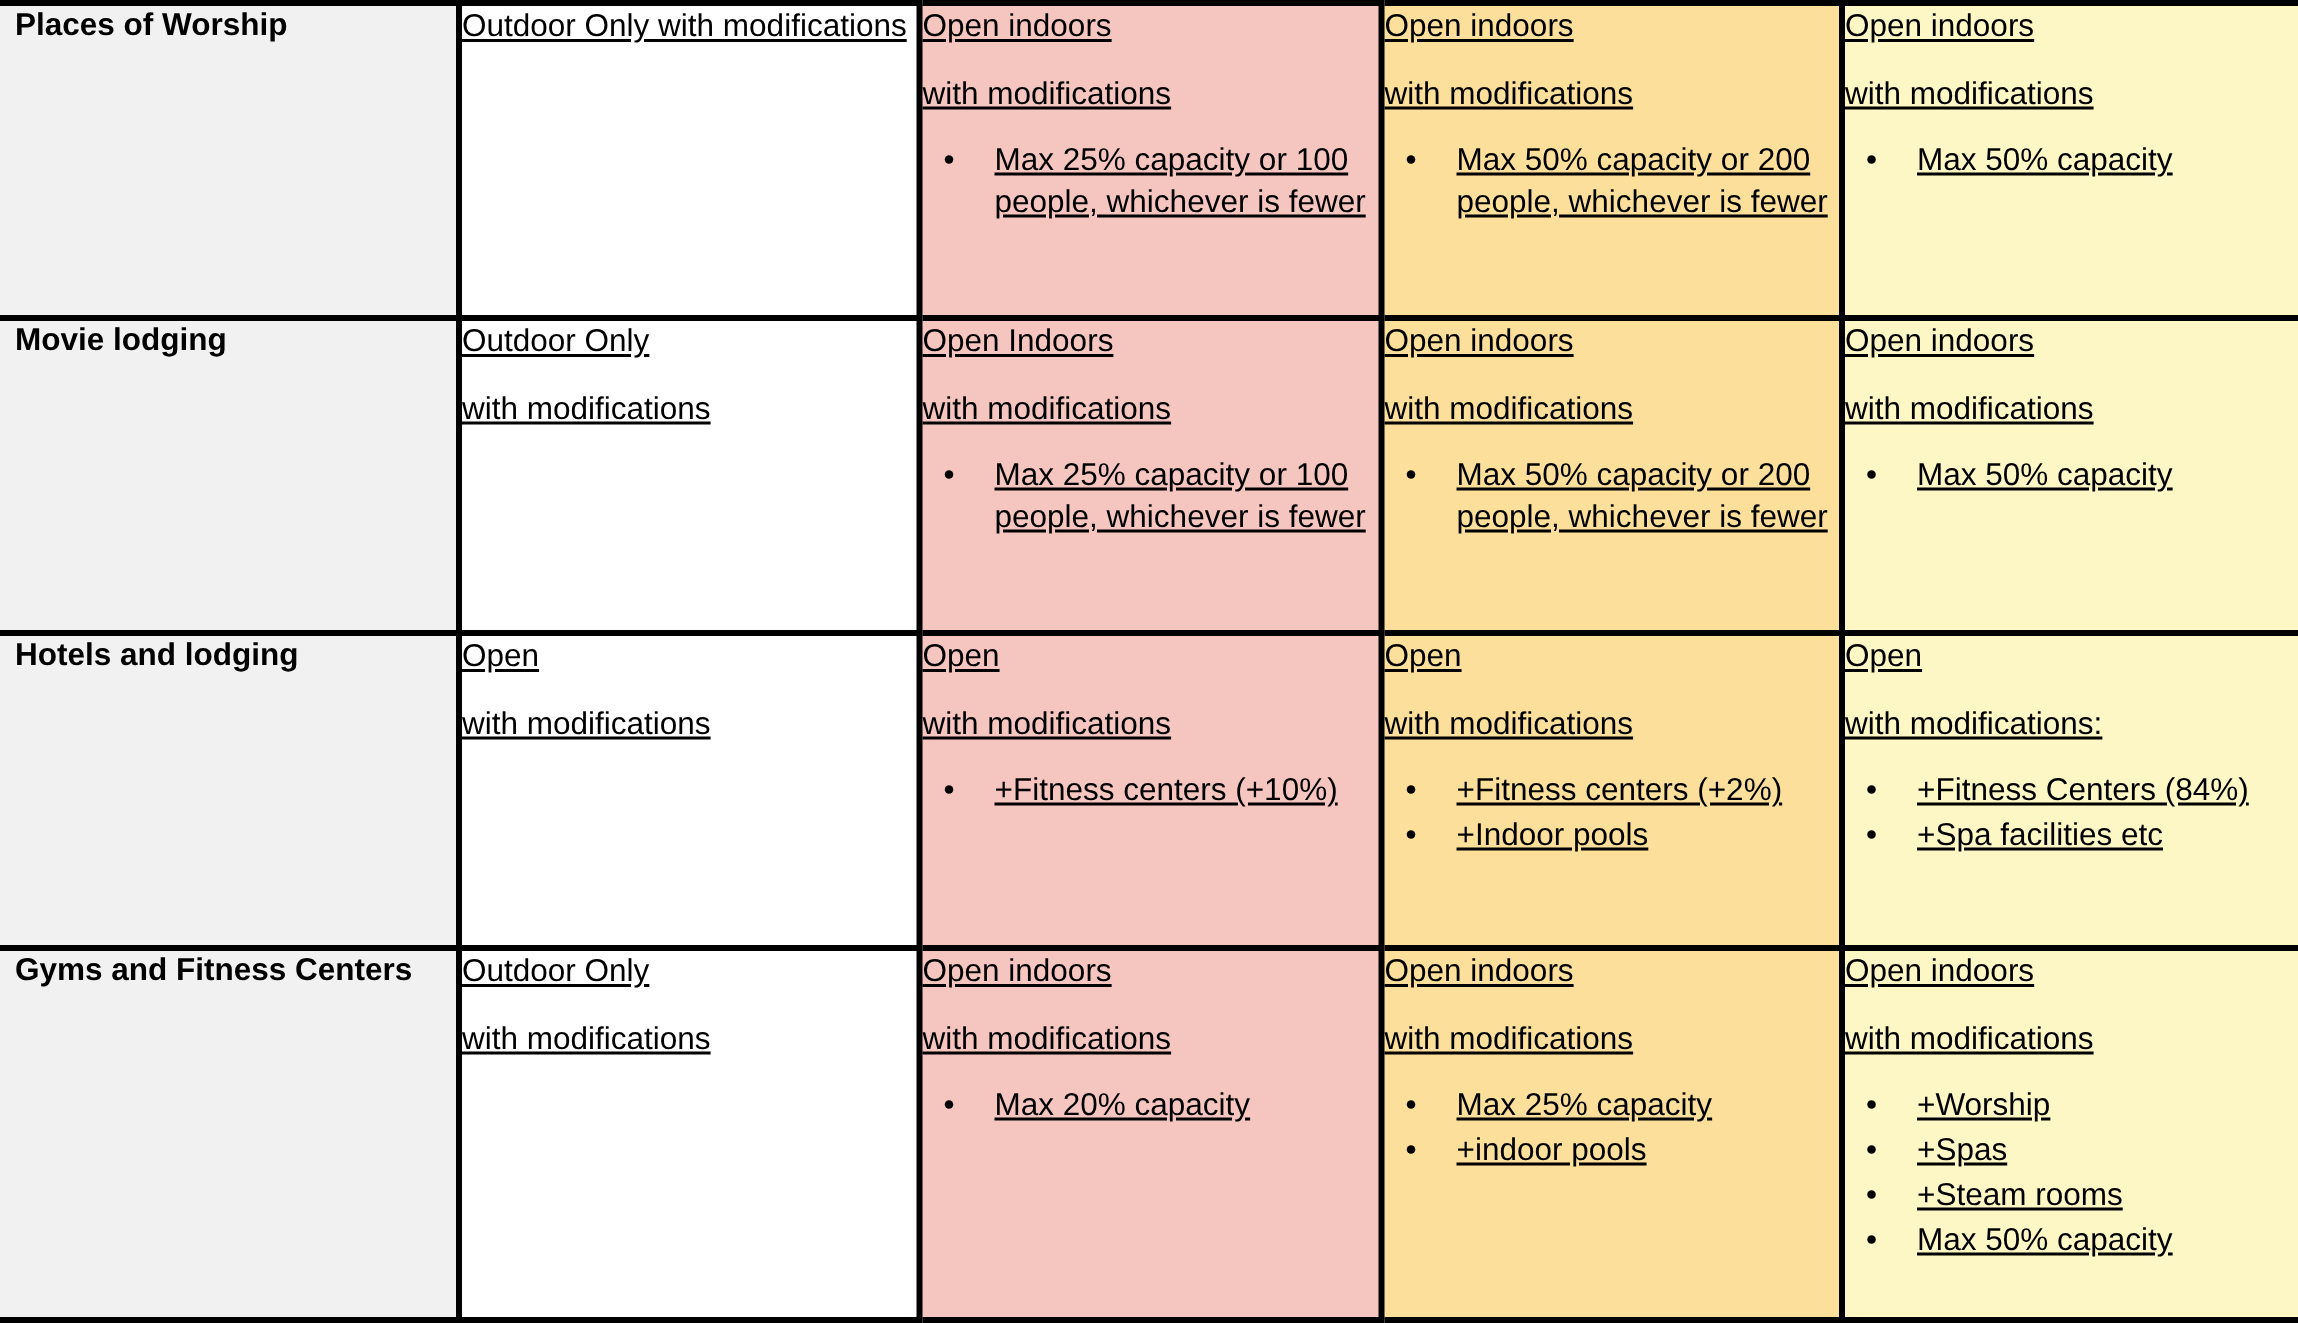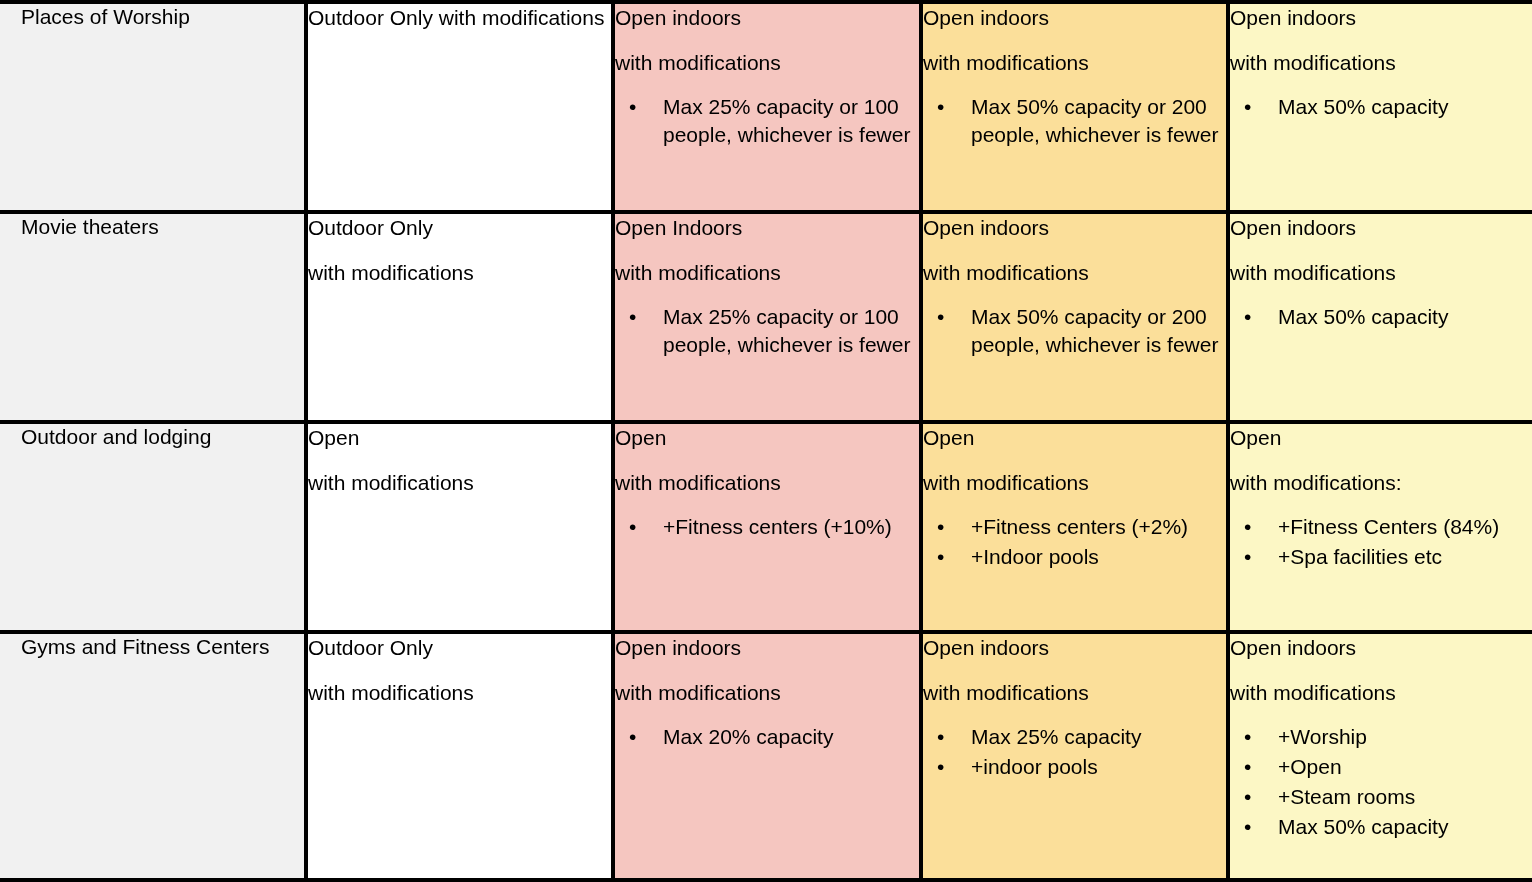--- a/index.html
+++ b/index.html
@@ -38,31 +38,31 @@
 
   
   .cell-category {
     border-left: 0 !important;
     background: #f1f1f1;
     text-align: left;
     vertical-align: middle;
   }
   .cell-category .cat-label {
     display: block;
-    font-weight: normal;
+    font-weight: bold;
     font-size: 21px;
     color: #000000;
     padding: 0 10px 0 10px;
     line-height: 1.2;
-    margin-left: 11px;
   }
 
   
   .cell-body {
     padding: 14px 12px 12px 12px;
+    text-decoration: underline;
   }
   .cell-white  { background: #ffffff; }
   .cell-red    { background: #f5c6c0; }
   .cell-orange { background: #fbdf9a; }
   .cell-yellow { background: #fcf7c5; }
 
   .cell-body .line {
     font-size: 21px;
     line-height: 1.32;
     color: #000000;
@@ -131,21 +131,21 @@
         <td class="cell-body cell-yellow">
           <p class="line">Open indoors</p>
           <p class="line">with modifications</p>
           <ul class="bullets">
             <li><span class="bullet-dot">•</span><span class="bullet-text">Max 50% capacity</span></li>
           </ul>
         </td>
       </tr>
       <tr class="row-r1">
         <td class="cell-category">
-          <span class="cat-label">Movie theaters</span>
+          <span class="cat-label">Movie lodging</span>
         </td>
         <td class="cell-body cell-white">
           <p class="line">Outdoor Only</p>
           <p class="line">with modifications</p>
         </td>
         <td class="cell-body cell-red">
           <p class="line">Open Indoors</p>
           <p class="line">with modifications</p>
           <ul class="bullets">
             <li><span class="bullet-dot">•</span><span class="bullet-text">Max 25% capacity or 100 people, whichever is fewer</span></li>
@@ -161,21 +161,21 @@
         <td class="cell-body cell-yellow">
           <p class="line">Open indoors</p>
           <p class="line">with modifications</p>
           <ul class="bullets">
             <li><span class="bullet-dot">•</span><span class="bullet-text">Max 50% capacity</span></li>
           </ul>
         </td>
       </tr>
       <tr class="row-r2">
         <td class="cell-category">
-          <span class="cat-label">Outdoor and lodging</span>
+          <span class="cat-label">Hotels and lodging</span>
         </td>
         <td class="cell-body cell-white">
           <p class="line">Open</p>
           <p class="line">with modifications</p>
         </td>
         <td class="cell-body cell-red">
           <p class="line">Open</p>
           <p class="line">with modifications</p>
           <ul class="bullets">
             <li><span class="bullet-dot">•</span><span class="bullet-text">+Fitness centers (+10%)</span></li>
@@ -219,20 +219,20 @@
           <ul class="bullets">
             <li><span class="bullet-dot">•</span><span class="bullet-text">Max 25% capacity</span></li>
             <li><span class="bullet-dot">•</span><span class="bullet-text">+indoor pools</span></li>
           </ul>
         </td>
         <td class="cell-body cell-yellow">
           <p class="line">Open indoors</p>
           <p class="line">with modifications</p>
           <ul class="bullets">
             <li><span class="bullet-dot">•</span><span class="bullet-text">+Worship</span></li>
-            <li><span class="bullet-dot">•</span><span class="bullet-text">+Open</span></li>
+            <li><span class="bullet-dot">•</span><span class="bullet-text">+Spas</span></li>
             <li><span class="bullet-dot">•</span><span class="bullet-text">+Steam rooms</span></li>
             <li><span class="bullet-dot">•</span><span class="bullet-text">Max 50% capacity</span></li>
           </ul>
         </td>
       </tr>
     </tbody>
 </table>
 
 </body></html>

